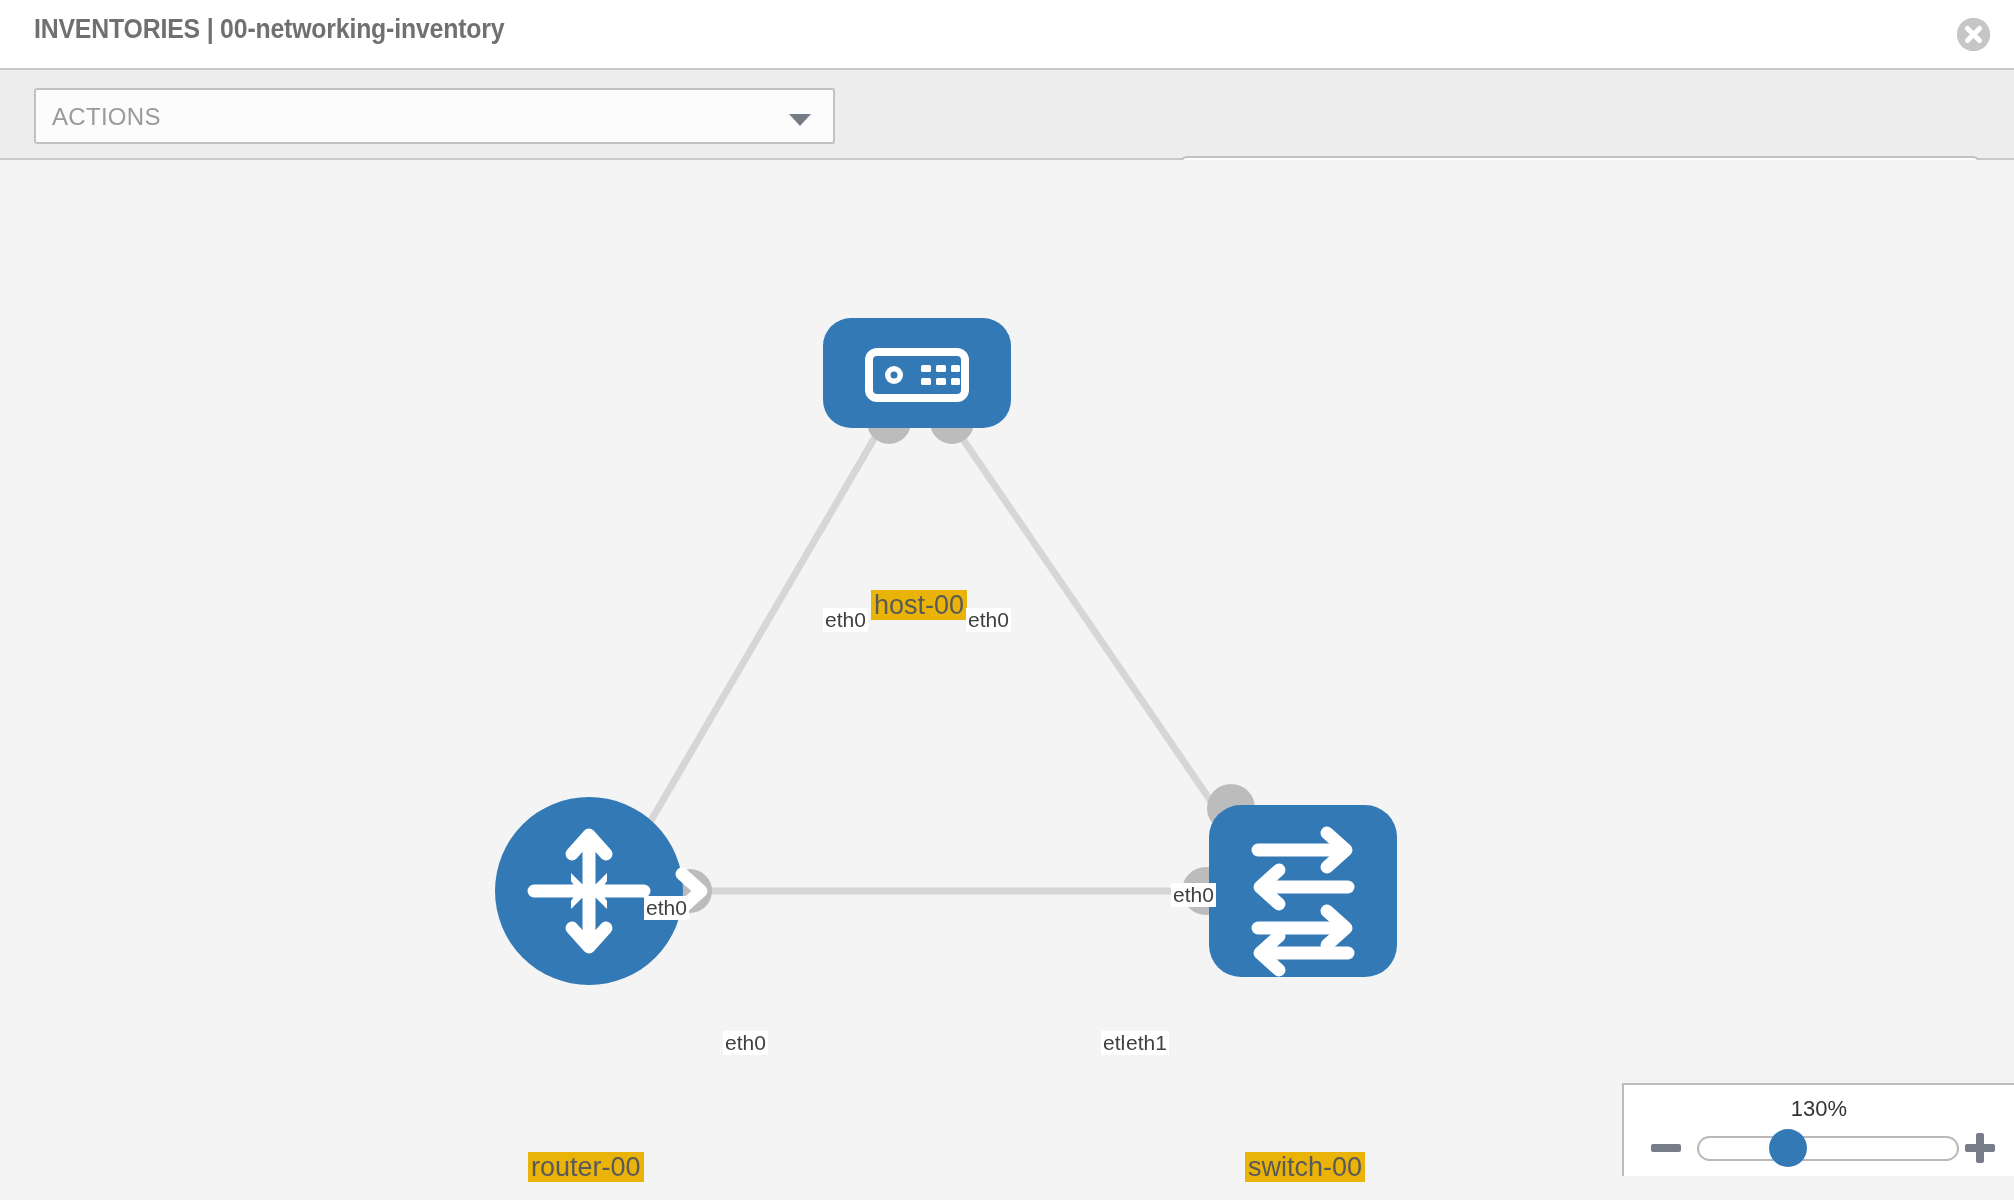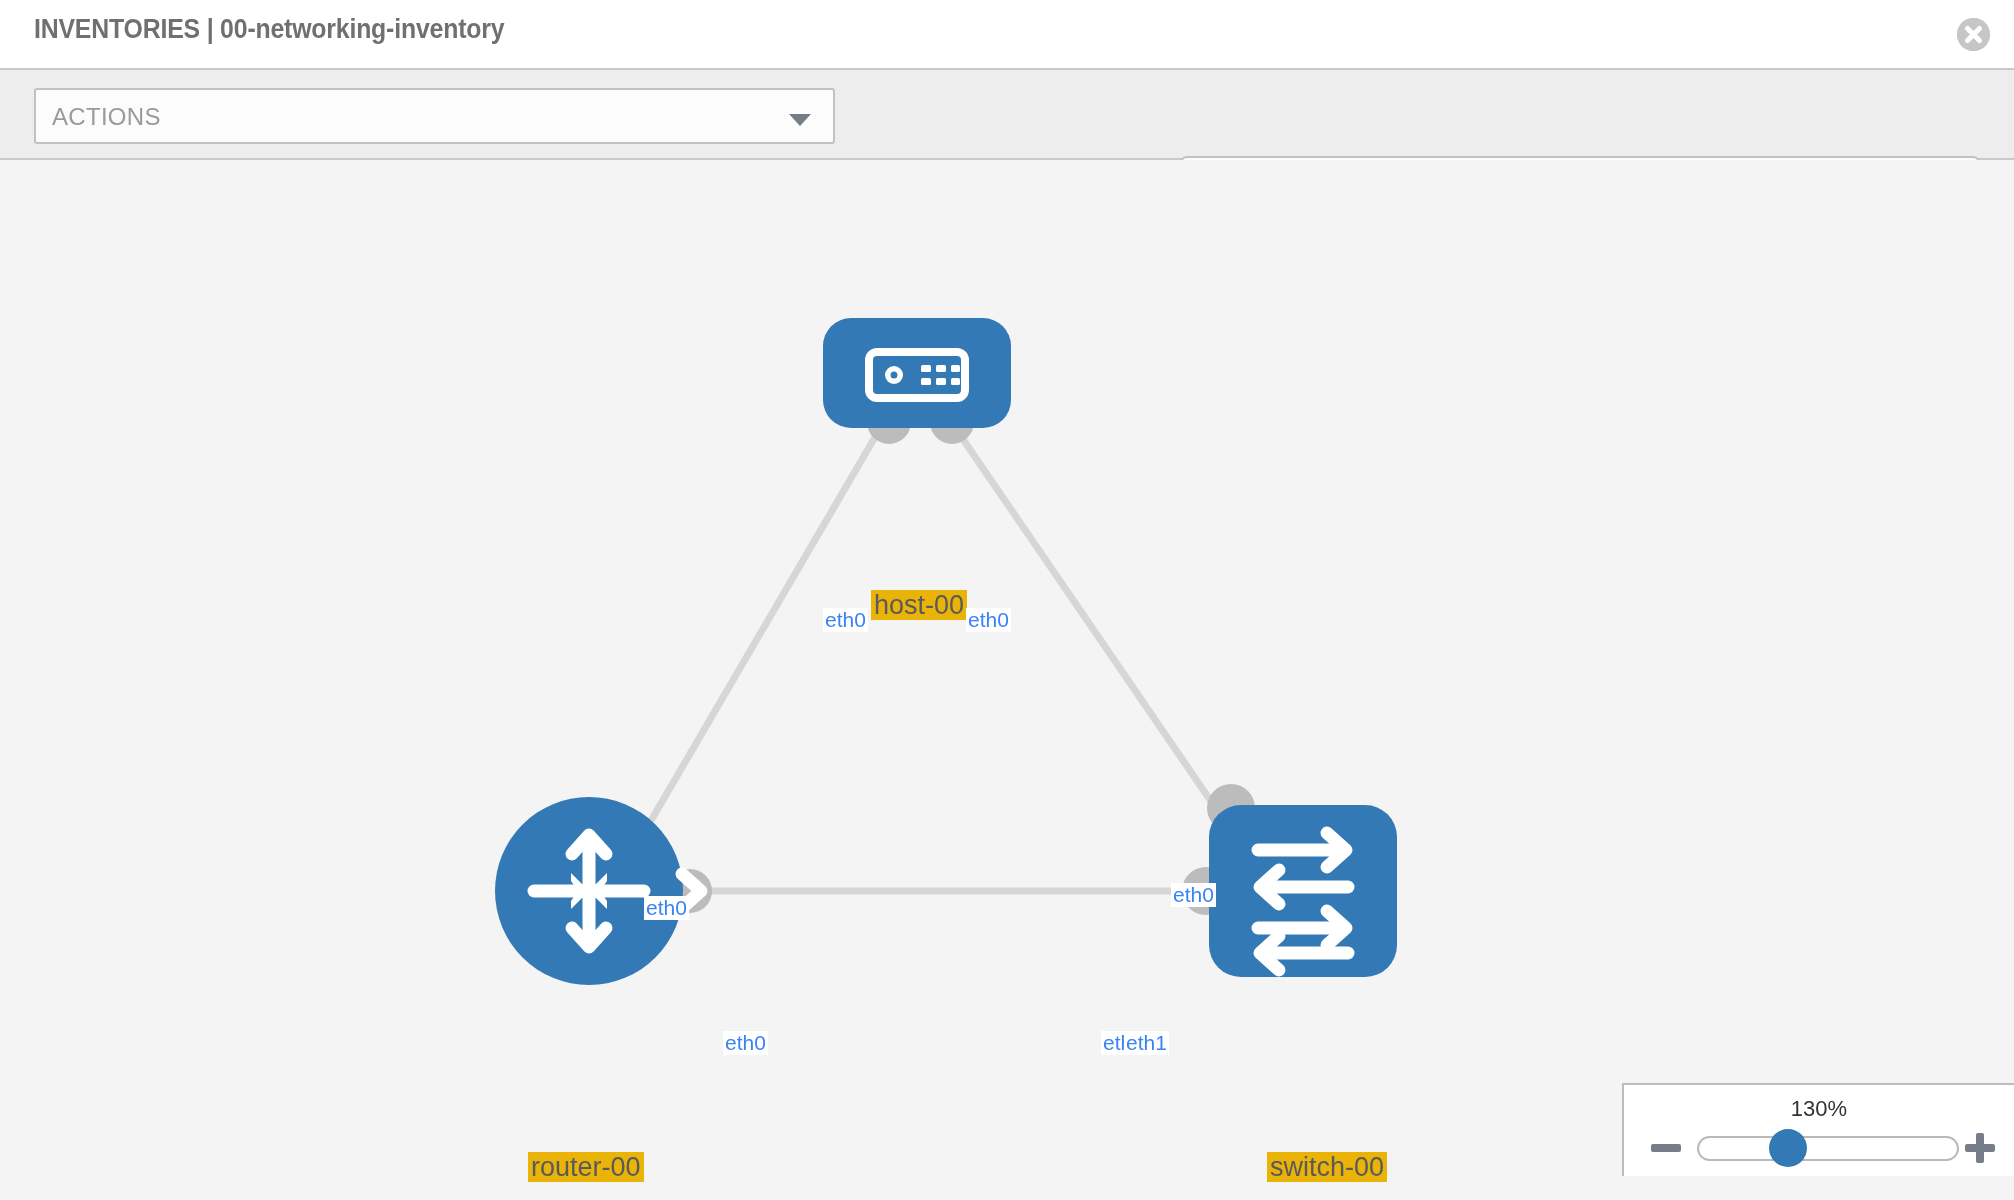--- a/index.html
+++ b/index.html
@@ -135,21 +135,21 @@
     background: #eab308;
     color: #5a5a5a;
     font-size: 27px;
     line-height: 1.05;
     padding: 1px 3px;
     white-space: nowrap;
   }
   .iface-label {
     position: absolute;
     background: #ffffff;
-    color: #3b82f6;
+    color: #404040;
     font-size: 21px;
     line-height: 1.05;
     padding: 1px 2px;
     white-space: nowrap;
   }
 
   .node-hit { position: absolute; cursor: pointer; }
 
   
   .zoom-panel {
@@ -315,21 +315,21 @@
     </svg>
 
     <div class="node-hit" style="left:823px;top:158px;width:188px;height:110px;"></div>
     <div class="node-hit" style="left:495px;top:637px;width:188px;height:188px;border-radius:50%;"></div>
     <div class="node-hit" style="left:1209px;top:645px;width:188px;height:172px;"></div>
 
     <div class="node-label" style="left:871px;top:430px;">host-00</div>
 
     <div class="node-label" style="left:528px;top:992px;">router-00</div>
 
-    <div class="node-label" style="left:1245px;top:992px;margin-left:22px;">switch-00</div>
+    <div class="node-label" style="left:1245px;top:992px;">switch-00</div>
 
     <div class="iface-label" style="left:823px;top:448px;">eth0</div>
 
     <div class="iface-label" style="left:966px;top:448px;">eth0</div>
 
     <div class="iface-label" style="left:644px;top:736px;">eth0</div>
 
     <div class="iface-label" style="left:1171px;top:723px;">eth0</div>
 
     <div class="iface-label" style="left:723px;top:871px;">eth0</div>

